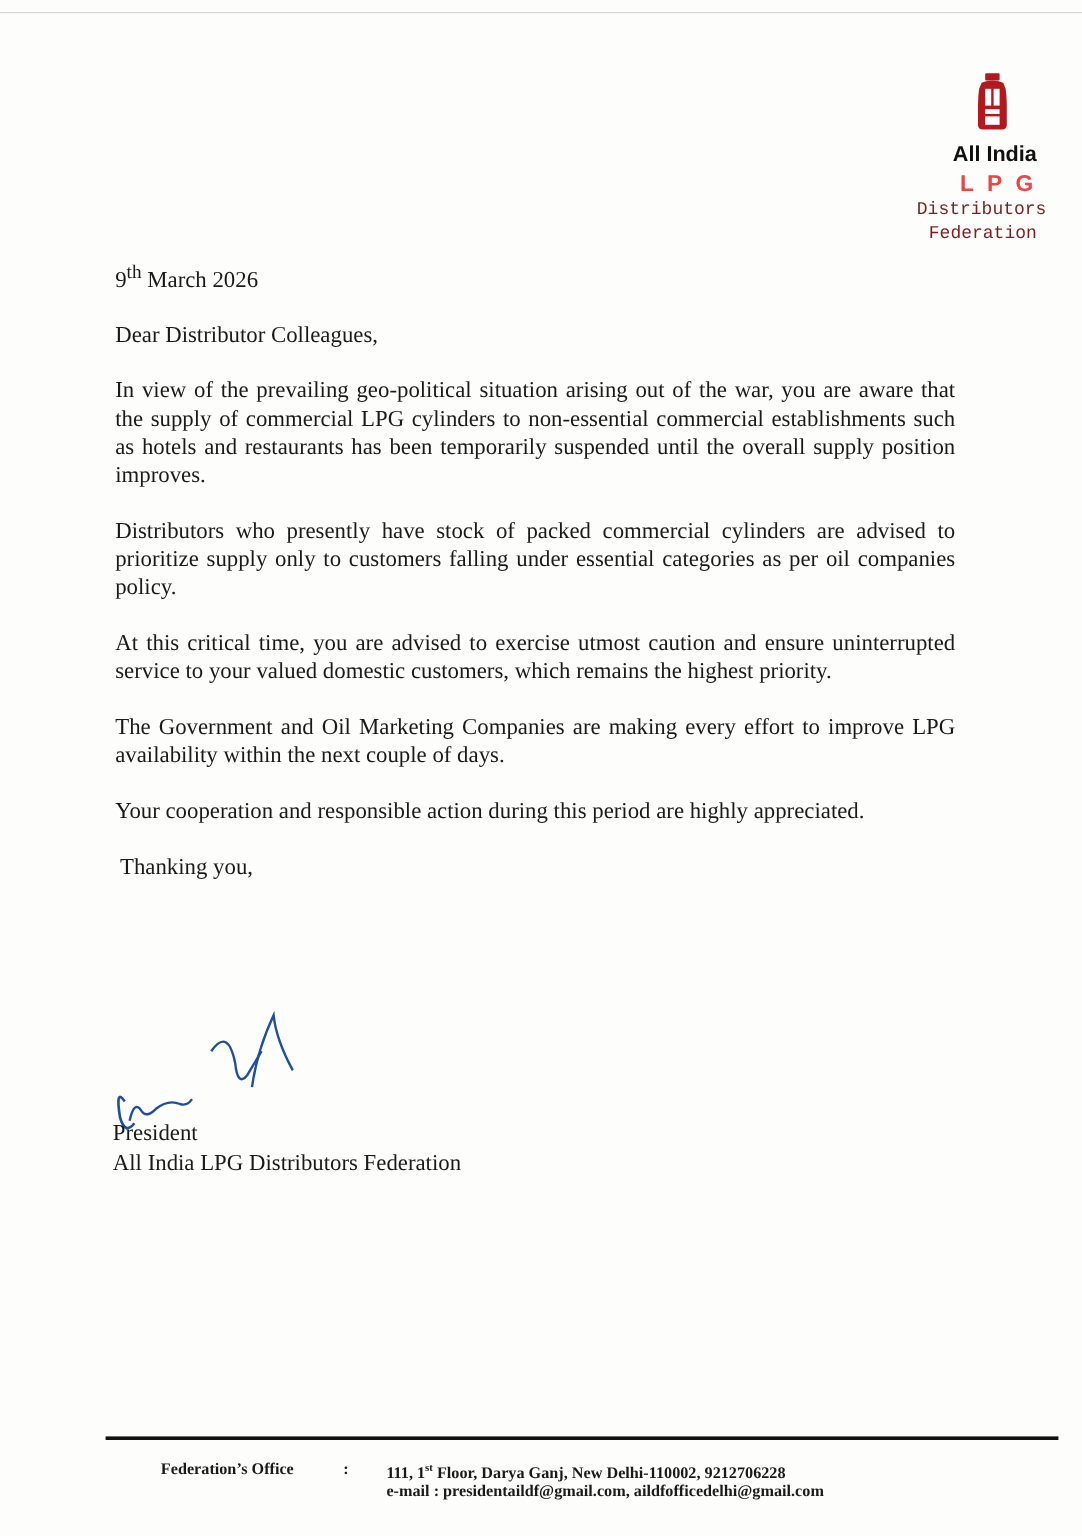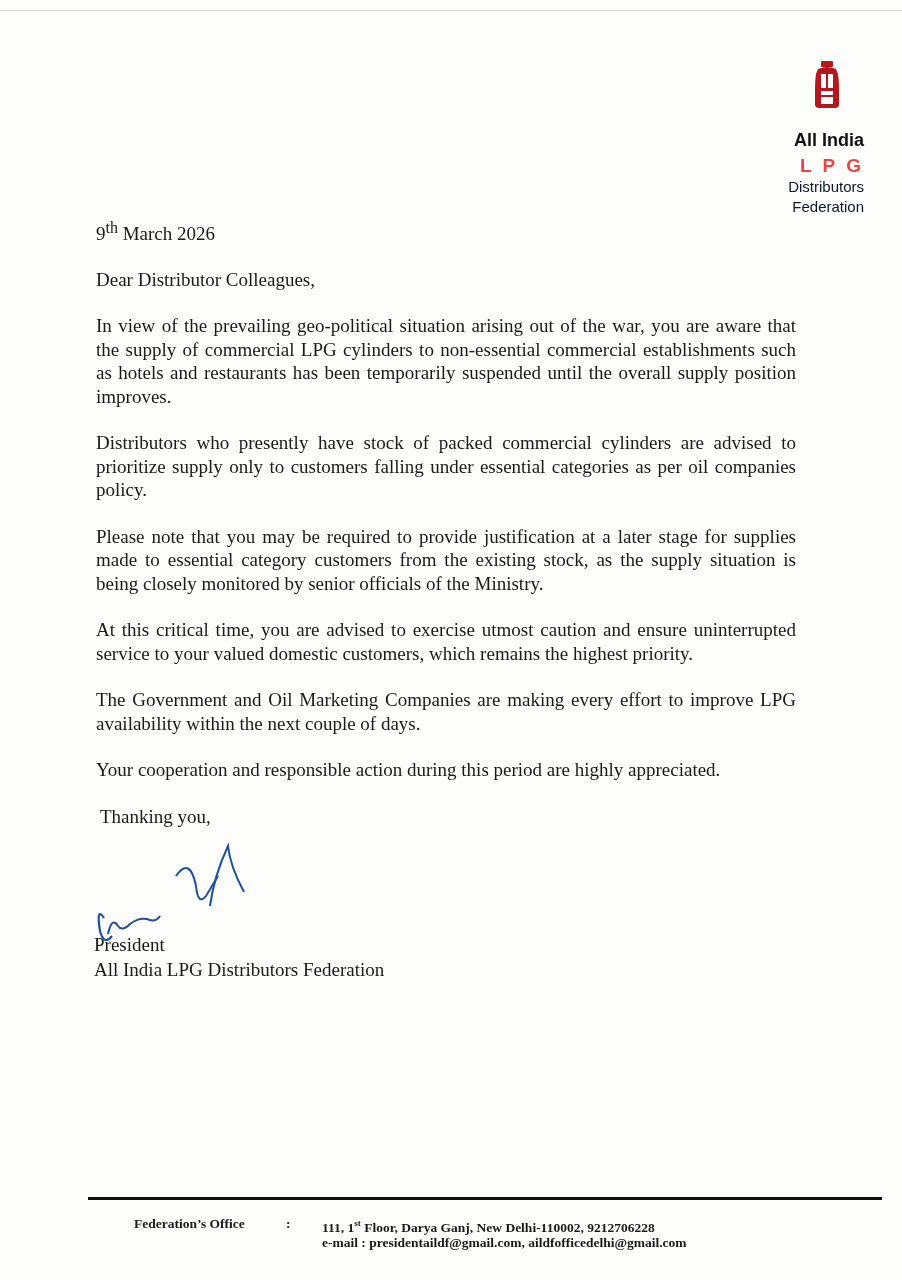--- a/index.html
+++ b/index.html
@@ -3,23 +3,23 @@
 <meta charset="utf-8">
 <style>
   html, body { margin: 0; padding: 0; }
   body {
     width: 902px; height: 1280px; background: #fdfdfb; position: relative; overflow: hidden;
     font-family: "Liberation Serif", "DejaVu Serif", serif; color: #1a1a1a;
   }
   .topline { position: absolute; left: 0; top: 10px; width: 902px; height: 1px; background: #d8d8d8; }
   .logo { position: absolute; right: 38px; top: 60px; width: 100px; text-align: right; font-family: "Liberation Sans", sans-serif; }
   .logo svg { display: block; margin-left: auto; margin-right: 22px; }
-  .logo .l1 { font-weight: bold; font-size: 18px; color: #111; margin-top: 20px; }
+  .logo .l1 { font-weight: bold; font-size: 18px; color: #111; margin-top: 8px; }
   .logo .l2 { font-weight: bold; font-size: 19px; color: #ef4444; letter-spacing: 11px; margin-top: 4px; margin-right: -8px; }
-  .logo .l3, .logo .l4 { font-size: 15px; color: #0f172a; line-height: 20px; }
+  .logo .l3, .logo .l4 { font-size: 15px; color: #7f1d1d; line-height: 20px; font-family: Liberation Mono, monospace; }
   .content { position: absolute; left: 96px; top: 216px; width: 716px; font-size: 19px; line-height: 23.5px; }
   .date { margin: 0 0 22px 0; }
   .date sup { font-size: 16px; }
   .greet { margin: 0 0 23px 0; }
   .para { margin: 0 16px 23px 0; text-align: justify; }
   .closing { margin: 4px; position: relative; }
   .sigimg { position: absolute; left: 0; top: 836px; }
   .signame { position: absolute; left: 94px; top: 932px; font-size: 19px; line-height: 25px; }
   .rule { position: absolute; left: 88px; top: 1197px; width: 794px; height: 3px; background: #111; }
   .footer { position: absolute; left: 134px; top: 1214px; font-family: "Liberation Serif", serif; font-weight: bold; font-size: 13.5px; line-height: 19px; }
@@ -47,21 +47,20 @@
   <div class="l2">LPG</div>
   <div class="l3">Distributors</div>
   <div class="l4">Federation</div>
 </div>
 
 <div class="content">
   <p class="date"><span>9</span><sup>th</sup><span> March 2026</span></p>
   <p class="greet">Dear Distributor Colleagues,</p>
   <p class="para">In view of the prevailing geo-political situation arising out of the war, you are aware that the supply of commercial LPG cylinders to non-essential commercial establishments such as hotels and restaurants has been temporarily suspended until the overall supply position improves.</p>
   <p class="para">Distributors who presently have stock of packed commercial cylinders are advised to prioritize supply only to customers falling under essential categories as per oil companies policy.</p>
-  <p class="para">Please note that you may be required to provide justification at a later stage for supplies made to essential category customers from the existing stock, as the supply situation is being closely monitored by senior officials of the Ministry.</p>
   <p class="para">At this critical time, you are advised to exercise utmost caution and ensure uninterrupted service to your valued domestic customers, which remains the highest priority.</p>
   <p class="para">The Government and Oil Marketing Companies are making every effort to improve LPG availability within the next couple of days.</p>
   <p class="para">Your cooperation and responsible action during this period are highly appreciated.</p>
   <p class="closing">Thanking you,</p>
 </div>
 
 <svg class="sigimg" width="260" height="110" viewBox="0 0 260 110">
   <path d="M104 82 Q96 70 100 95 Q104 110 112 100" fill="none" stroke="#1f4fa0" stroke-width="2.2"></path>
   <path d="M108 98 Q112 80 118 90 Q122 96 130 88 Q140 80 150 84 Q156 86 160 80" fill="none" stroke="#1f4fa0" stroke-width="2"></path>
   <path d="M176 40 Q190 20 196 50 Q198 70 206 60 Q212 50 218 40" fill="none" stroke="#1f4fa0" stroke-width="2"></path>

